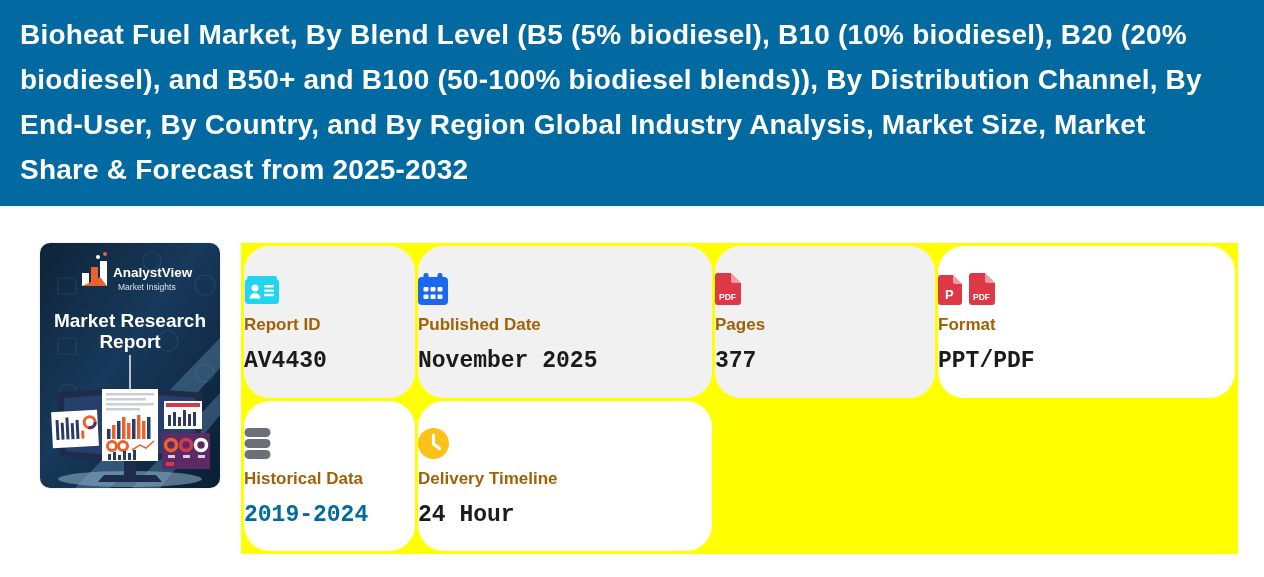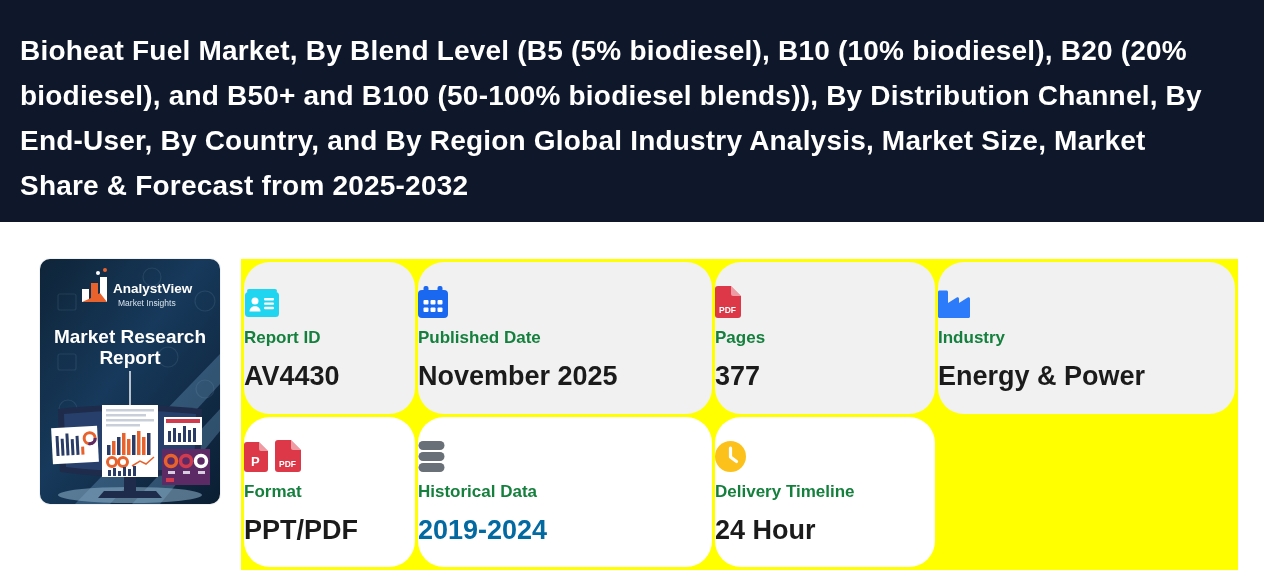--- a/index.html
+++ b/index.html
@@ -1,22 +1,22 @@
 <!DOCTYPE html>
 <html><head>
 <meta charset="utf-8">
 <style>
   * { margin:0; padding:0; box-sizing:border-box; }
   html,body { width:1264px; height:577px; background:#ffffff; overflow:hidden;
               font-family:"Liberation Sans", sans-serif; }
 
   
   .header {
-    width:1264px; min-height:196px; background:#0f172a;
-    padding:28px 34px 14px 20px;
+    width:1264px; min-height:196px; background:#0369a1;
+    padding:12px 34px 14px 20px;
   }
   .header h1 {
     color:#ffffff; font-size:28px; font-weight:700; line-height:45px;
     letter-spacing:0.2px;
   }
 
   
   .content { display:flex; align-items:flex-start; padding:37px 0 0 32px; }
 
   
@@ -36,22 +36,22 @@
     gap:3px;
   }
   .card {
     display:flex; flex-direction:column; align-items:flex-start; justify-content:center;
     text-align:center;
     border-radius:26px;
   }
   .card.r1 { background:#F1F1F2; }
   .card.r2 { background:#FFFFFF; }
   .card .icon { height:34px; display:flex; align-items:flex-end; justify-content:center; gap:7px; }
-  .card .label { margin-top:10px; font-size:17px; font-weight:700; color:#15803d; }
-  .card .value { margin-top:13px; font-size:27px; font-weight:700; color:#1B1B1B; }
+  .card .label { margin-top:10px; font-size:17px; font-weight:700; color:#a16207; }
+  .card .value { margin-top:13px; font-size:23px; font-weight:700; color:#1B1B1B;font-family:Liberation Mono, monospace; }
 </style>
 </head>
 <body>
 
 <div class="header">
   <h1>Bioheat Fuel Market, By Blend Level (B5 (5% biodiesel), B10 (10% biodiesel), B20 (20% biodiesel), and B50+ and B100 (50-100% biodiesel blends)), By Distribution Channel, By End-User, By Country, and By Region Global Industry Analysis, Market Size, Market Share &amp; Forecast from 2025-2032</h1>
 </div>
 
 <div class="content">
 
@@ -217,29 +217,20 @@
         <svg width="26" height="32" viewBox="0 0 26 32">
           <path d="M3 0 h13 l10 10 v19 a3 3 0 0 1 -3 3 H3 a3 3 0 0 1 -3 -3 V3 a3 3 0 0 1 3 -3 z" fill="#DC3848"></path>
           <path d="M16 0 l10 10 h-8 a2 2 0 0 1 -2 -2 z" fill="#ffffff" opacity="0.5"></path>
           <text x="4" y="27" font-size="8.5" font-weight="bold" fill="#ffffff" font-family="Liberation Sans, sans-serif">PDF</text>
         </svg>
       </div>
       <div class="label">Pages</div>
       <div class="value">377</div>
     </div>
 
-    <div class="card r1">
-      <div class="icon">
-        <svg width="32" height="30" viewBox="0 0 32 30">
-          <path d="M29.7 9.5 L21 15 v-4.3 c0-1.2-1.3-1.9-2.3-1.2 L10 15 V4 c0-.8-.7-1.5-1.5-1.5 h-7 C.7 2.5 0 3.2 0 4 v24.5 c0 .8.7 1.5 1.5 1.5 h29 c.8 0 1.5-.7 1.5-1.5 V10.7 c0-1.2-1.3-1.9-2.3-1.2 z" fill="#2B7BFB"></path>
-        </svg>
-      </div>
-      <div class="label">Industry</div>
-      <div class="value">Energy &amp; Power</div>
-    </div>
 
     <div class="card r2">
       <div class="icon">
         <svg width="24" height="30" viewBox="0 0 24 30">
           <path d="M3 0 h12 l9 9 v18 a3 3 0 0 1 -3 3 H3 a3 3 0 0 1 -3 -3 V3 a3 3 0 0 1 3 -3 z" fill="#DC3848"></path>
           <path d="M15 0 l9 9 h-7 a2 2 0 0 1 -2 -2 z" fill="#ffffff" opacity="0.5"></path>
           <text x="7" y="24" font-size="13" font-weight="bold" fill="#ffffff" font-family="Liberation Sans, sans-serif">P</text>
         </svg>
         <svg width="26" height="32" viewBox="0 0 26 32">
           <path d="M3 0 h13 l10 10 v19 a3 3 0 0 1 -3 3 H3 a3 3 0 0 1 -3 -3 V3 a3 3 0 0 1 3 -3 z" fill="#DC3848"></path>

